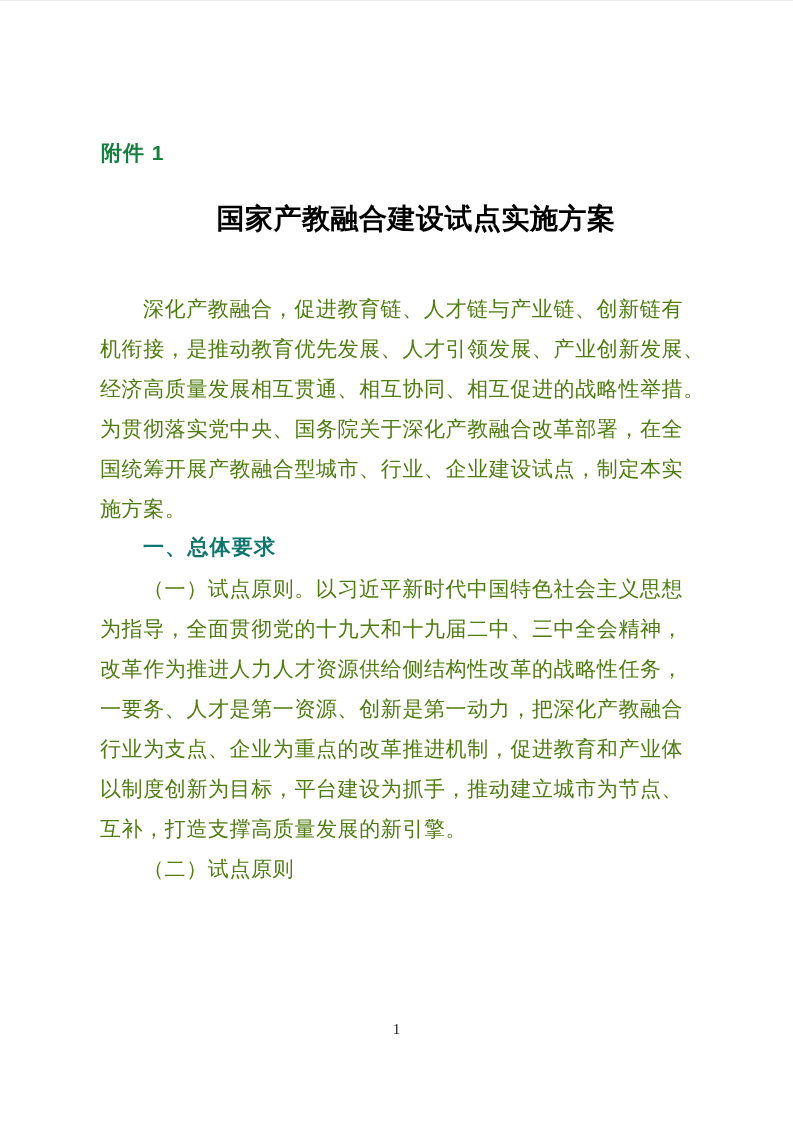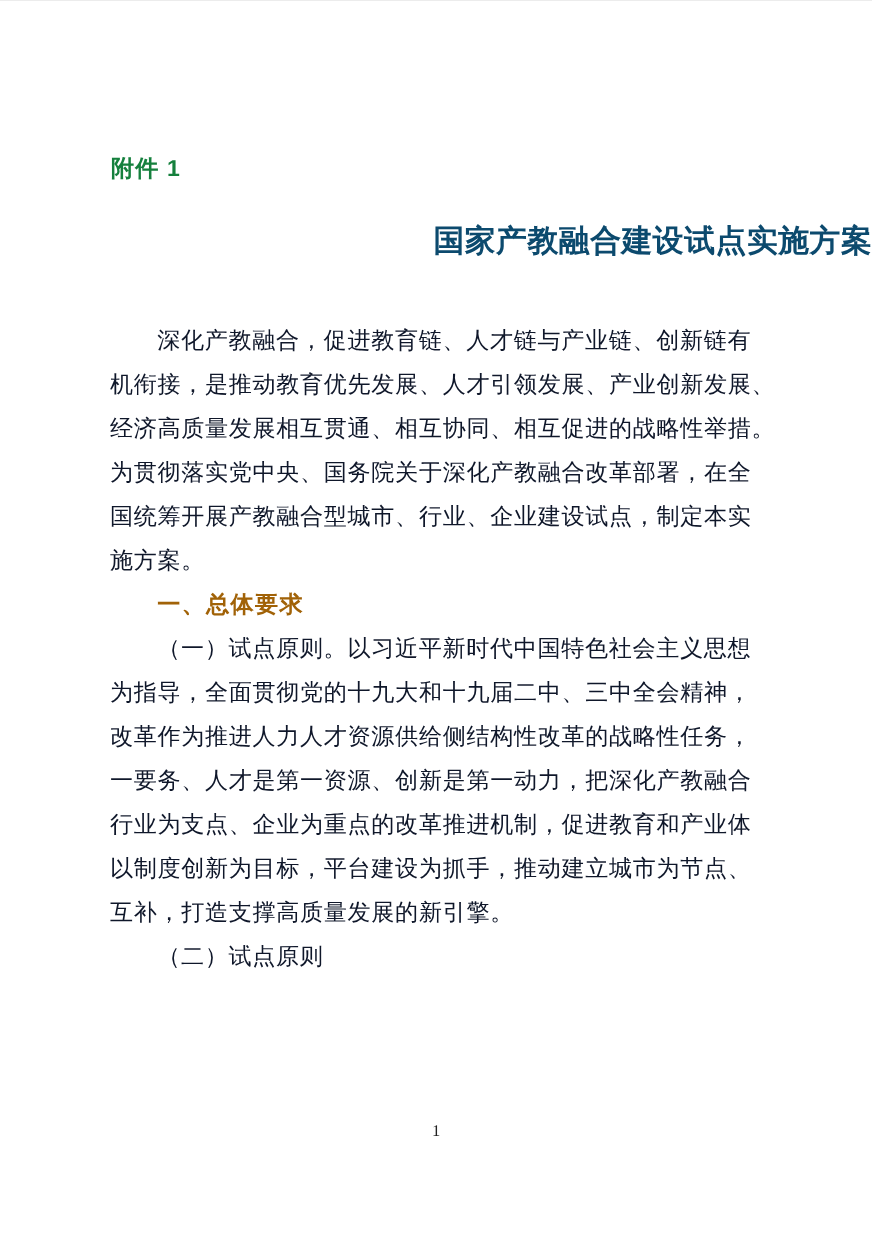--- a/index.html
+++ b/index.html
@@ -27,49 +27,49 @@
     font-size: 21px;
     letter-spacing: 1px;
     color: #15803d;
     white-space: nowrap;
   }
   .doc-title {
     position: absolute;
     left: 0;
     top: 199px;
     width: 100%;
-    text-align: right;
+    text-align: center;
     font-family: "Liberation Serif", serif;
     font-weight: 700;
     font-size: 28px;
     letter-spacing: 0.5px;
-    color: #0c4a6e;
+    color: #000000;
     white-space: nowrap;
     padding-left: 39px;
   }
   .doc-body {
     position: absolute;
     left: 100px;
     top: 288px;
     width: 604px;
   }
   .line {
     height: 40px;
     line-height: 40px;
     font-size: 21px;
     letter-spacing: 0.6px;
     white-space: nowrap;
-    color: #0f172a;
+    color: #4d7c0f;
   }
   .line.indent { padding-left: 43px; }
   .line.style-heading1 {
-    font-family: Liberation Serif, serif;
+    font-family: Liberation Mono, monospace;
     font-weight: 700;
     letter-spacing: 1.2px;
-    color: #a16207;
+    color: #0f766e;
   }
   .line.style-heading2 {
     font-weight: 500;
   }
   .page-number {
     position: absolute;
     left: 0;
     top: 1020px;
     width: 100%;
     text-align: center;

